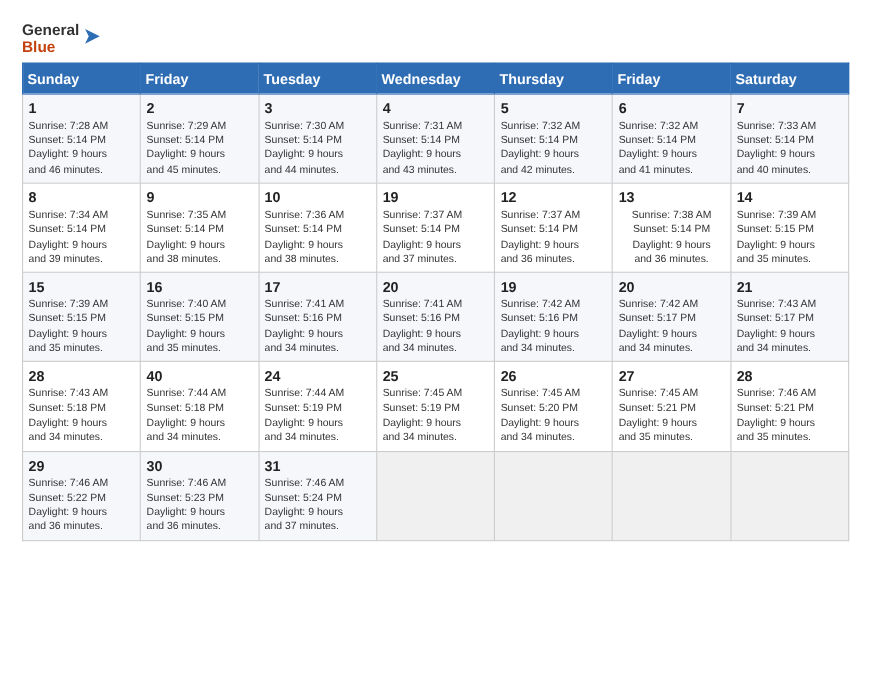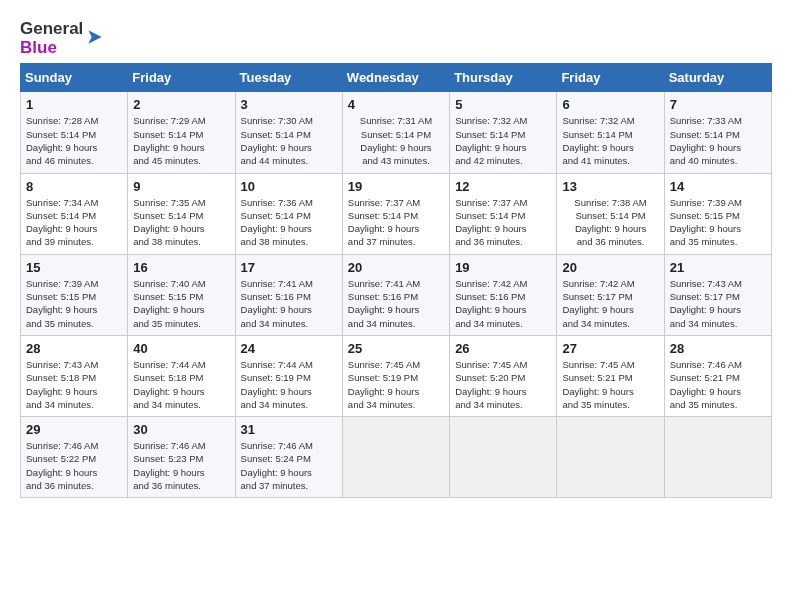--- a/index.html
+++ b/index.html
@@ -15,26 +15,26 @@
       align-items: flex-start;
       justify-content: space-between;
       margin-bottom: 6px;
     }
     .logo {
       display: flex;
       align-items: center;
       margin-top: 4px;
     }
     .logo-text {
-      font-size: 17px;
+      font-size: 14px;
       font-weight: bold;
       line-height: 1.1;
     }
     .logo-text .general { color: #333; }
-    .logo-text .blue { color: #a21caf; }
+    .logo-text .blue { color: #c2410c; }
     .logo-arrow {
       width: 20px;
       height: 20px;
       margin-left: 2px;
       margin-top: -4px;
     }
     .title-area {
       text-align: right;
     }
     .month-title {
@@ -145,21 +145,21 @@
         </td>
         <td>
           <span class="day-num">3</span>
           <div class="cell-text" style="white-space: pre-line;">Sunrise: 7:30 AM
 Sunset: 5:14 PM
 Daylight: 9 hours
 and 44 minutes.</div>
         </td>
         <td>
           <span class="day-num">4</span>
-          <div class="cell-text" style="white-space: pre-line; text-align: center;">Sunrise: 7:31 AM
+          <div class="cell-text" style="white-space: pre-line;">Sunrise: 7:31 AM
 Sunset: 5:14 PM
 Daylight: 9 hours
 and 43 minutes.</div>
         </td>
         <td>
           <span class="day-num">5</span>
           <div class="cell-text" style="white-space: pre-line;">Sunrise: 7:32 AM
 Sunset: 5:14 PM
 Daylight: 9 hours
 and 42 minutes.</div>

